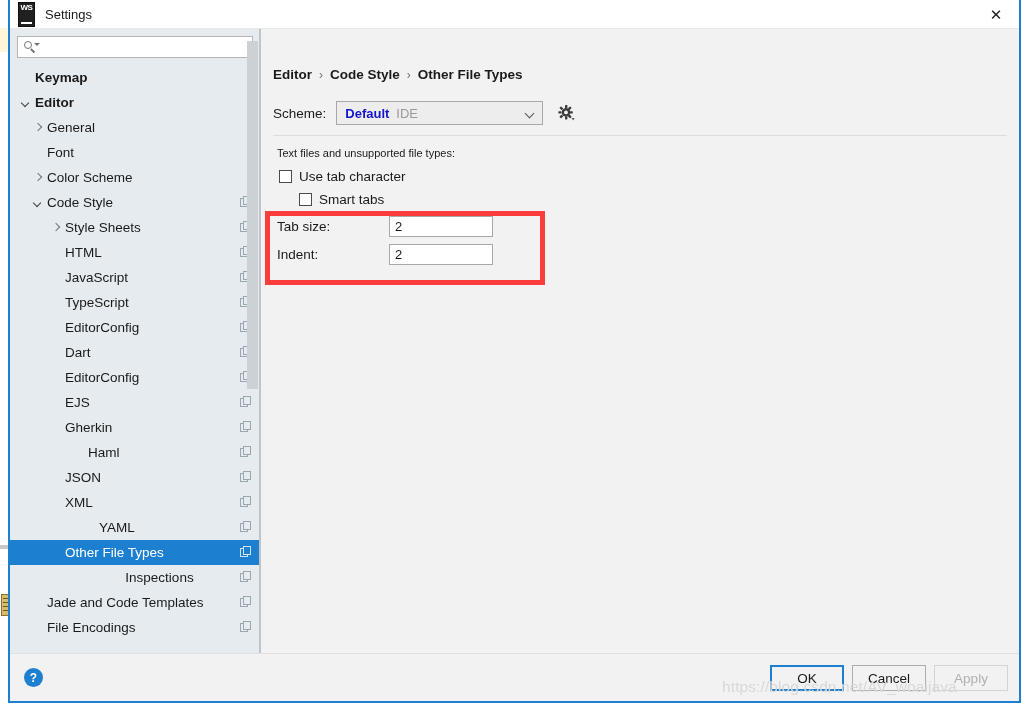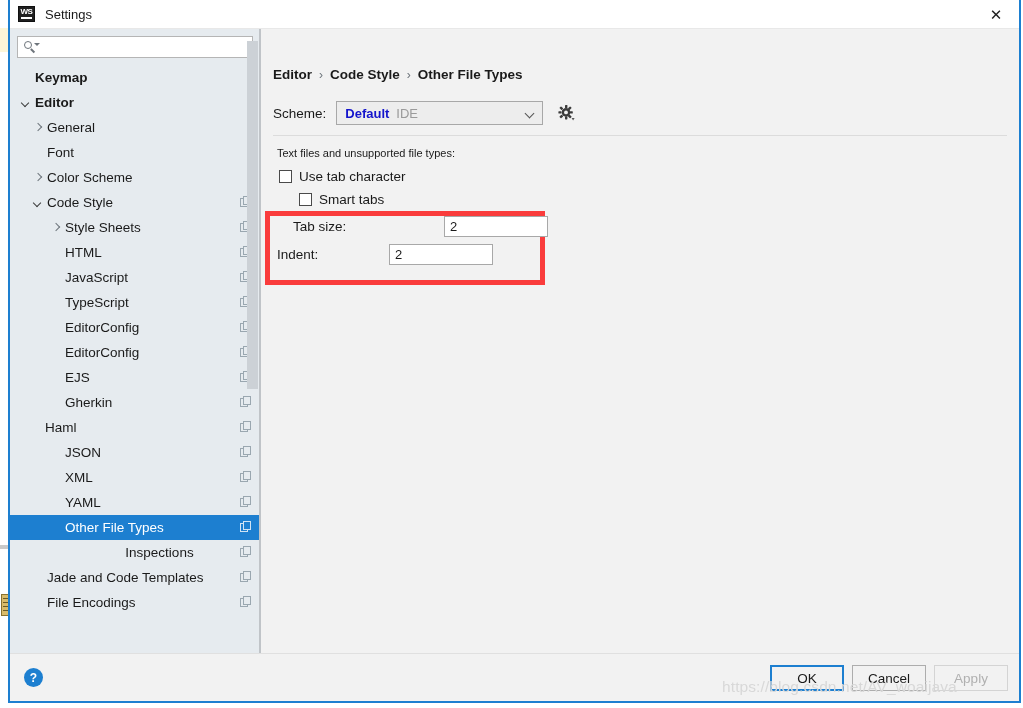--- a/index.html
+++ b/index.html
@@ -35,21 +35,21 @@
 
   
   #titlebar {
     height: 29px; min-height: 29px;
     background: #ffffff;
     border-bottom: 1px solid #e8e8e8;
     display: flex; align-items: center;
     position: relative;
   }
   .ws-logo {
-    width: 17px; height: 16px; margin-left: 8px;
+    width: 17px; height: 25px; margin-left: 8px;
     background: #202020; border: 1px solid #101010;
     position: relative; display: flex; align-items: flex-start; justify-content: center;
   }
   .ws-logo .ws-text {
     color: #ffffff; font-size: 8px; font-weight: bold; line-height: 10px;
     letter-spacing: -0.5px; font-family: "Liberation Sans", sans-serif;
   }
   .ws-logo .ws-bar { position: absolute; left: 2px; bottom: 2px; width: 11px; height: 2px; background: #ffffff; }
   #title-text {
     margin-left: 10px; font-size: 13px; color: #1a1a1a;
@@ -194,21 +194,21 @@
     margin-right: 7px; flex: none;
   }
 
   
   #red-box {
     position: absolute; left: 4px; top: 182px; width: 280px; height: 74px;
     border: 5px solid #fa3c3c; background: transparent; pointer-events: none;
   }
 
   .field-row { position: absolute; display: flex; align-items: center; }
-  #row-tabsize { left: 32px; top: 187px; gap: 39px; }
+  #row-tabsize { left: 16px; top: 187px; }
   #row-indent  { left: 16px; top: 215px; }
   .field-label { width: 112px; font-size: 13.5px; color: #1a1a1a; }
   .field-input {
     width: 104px; height: 21px; background: #ffffff; border: 1px solid #a8a8a8;
     font-size: 13px; color: #1a1a1a; padding-left: 5px;
     display: flex; align-items: center;
     font-family: "Liberation Sans", sans-serif;
   }
 
   
@@ -342,20 +342,28 @@
           <div class="tree-item" style="padding-left: 40px;">
             <span class="twisty"></span>
             <span class="tree-label">EditorConfig</span>
             <span class="copy-icon">
               <span class="b"></span>
               <span class="f"></span>
             </span>
           </div>
           <div class="tree-item" style="padding-left: 40px;">
             <span class="twisty"></span>
+            <span class="tree-label">Dart</span>
+            <span class="copy-icon">
+              <span class="b"></span>
+              <span class="f"></span>
+            </span>
+          </div>
+          <div class="tree-item" style="padding-left: 40px;">
+            <span class="twisty"></span>
             <span class="tree-label">EditorConfig</span>
             <span class="copy-icon">
               <span class="b"></span>
               <span class="f"></span>
             </span>
           </div>
           <div class="tree-item" style="padding-left: 40px;">
             <span class="twisty"></span>
             <span class="tree-label">EJS</span>
             <span class="copy-icon">
@@ -364,21 +372,21 @@
             </span>
           </div>
           <div class="tree-item" style="padding-left: 40px;">
             <span class="twisty"></span>
             <span class="tree-label">Gherkin</span>
             <span class="copy-icon">
               <span class="b"></span>
               <span class="f"></span>
             </span>
           </div>
-          <div class="tree-item" style="padding-left: 20px;">
+          <div class="tree-item" style="padding-left: 63px;">
             <span class="twisty"></span>
             <span class="tree-label">Haml</span>
             <span class="copy-icon">
               <span class="b"></span>
               <span class="f"></span>
             </span>
           </div>
           <div class="tree-item" style="padding-left: 40px;">
             <span class="twisty"></span>
             <span class="tree-label">JSON</span>
@@ -388,21 +396,21 @@
             </span>
           </div>
           <div class="tree-item" style="padding-left: 40px;">
             <span class="twisty"></span>
             <span class="tree-label">XML</span>
             <span class="copy-icon">
               <span class="b"></span>
               <span class="f"></span>
             </span>
           </div>
-          <div class="tree-item" style="padding-left: 40px;">
+          <div class="tree-item" style="padding-left: 40px; gap: 34px;">
             <span class="twisty"></span>
             <span class="tree-label">YAML</span>
             <span class="copy-icon">
               <span class="b"></span>
               <span class="f"></span>
             </span>
           </div>
           <div class="tree-item selected" style="padding-left: 40px;">
             <span class="twisty"></span>
             <span class="tree-label">Other File Types</span>

